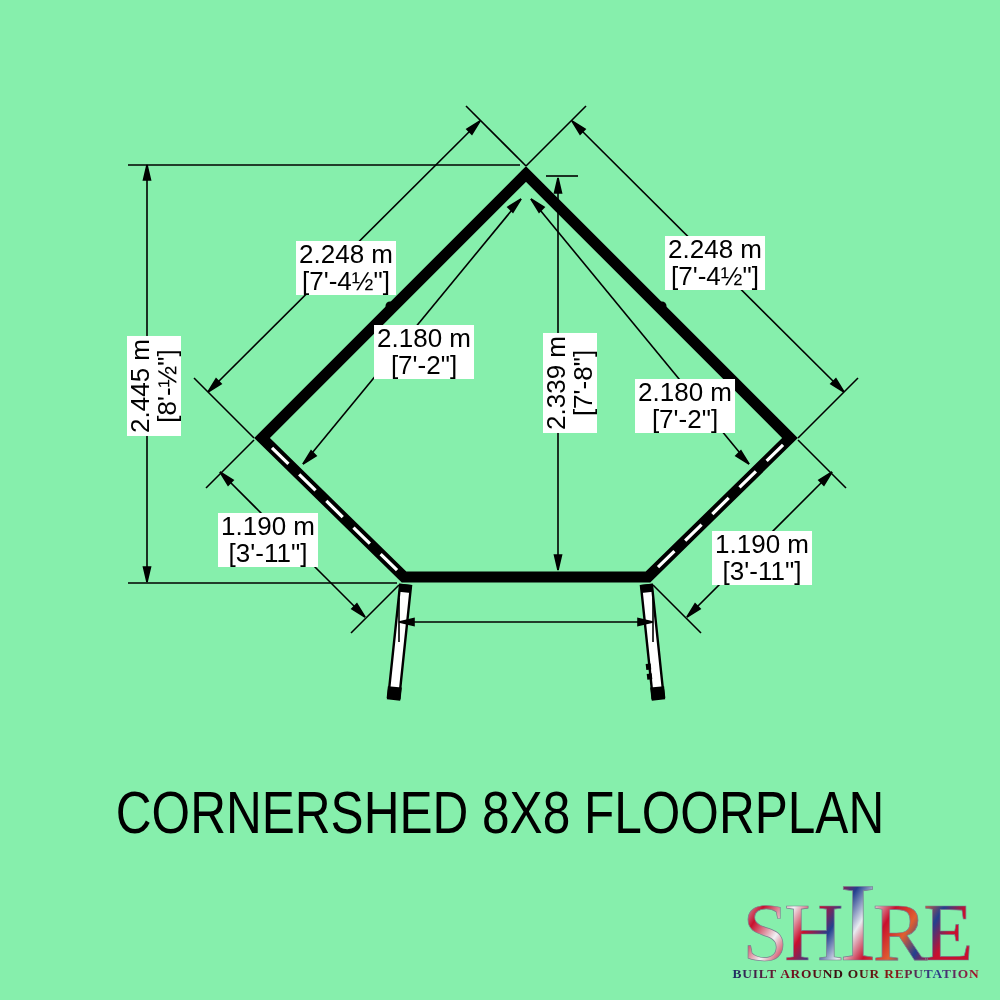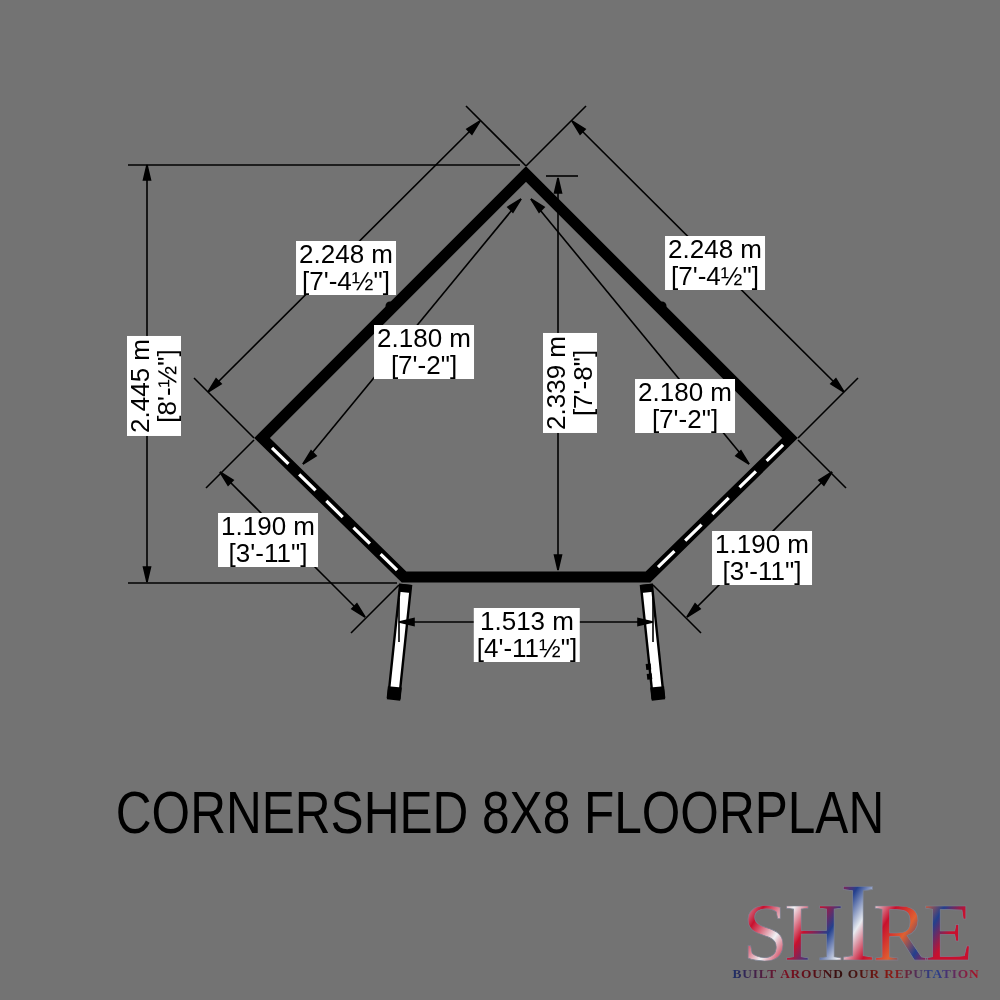--- a/index.html
+++ b/index.html
@@ -1,17 +1,17 @@
 <!DOCTYPE html>
 <html><head>
 <meta charset="utf-8">
 <style>
   html,body { margin:0; padding:0; background:#fff; }
   .stage {
-    position:relative; width:1000px; height:1000px; background:#737373;
+    position:relative; width:1000px; height:1000px; background:#86efac;
     font-family:"Liberation Sans", sans-serif; overflow:hidden;
   }
   svg.plan { position:absolute; left:0; top:0; }
   .dim-label {
     position:absolute; transform:translate(-50%,-50%);
     background:#ffffff; color:#000; text-align:center;
     font-size:26px; line-height:27px; white-space:nowrap; padding:0 3px;
   }
   .dim-label.vert { transform:translate(-50%,-50%) rotate(-90deg); }
   .dim-label span { display:block; }
@@ -152,24 +152,20 @@
     <span>[7'-8"]</span>
   </div>
   <div class="dim-label" style="left:268px; top:540px;">
     <span>1.190 m</span>
     <span>[3'-11"]</span>
   </div>
   <div class="dim-label" style="left:762px; top:558px;">
     <span>1.190 m</span>
     <span>[3'-11"]</span>
   </div>
-  <div class="dim-label" style="left:527px; top:635px;">
-    <span>1.513 m</span>
-    <span>[4'-11½"]</span>
-  </div>
 
   <div class="title">CORNERSHED 8X8 FLOORPLAN</div>
 
   <svg class="logo" width="272" height="128" viewBox="0 0 272 128">
     <defs>
       <linearGradient id="flagGrad" x1="0" y1="0" x2="1" y2="0.35">
         <stop offset="0" stop-color="#23408e"></stop>
         <stop offset="0.10" stop-color="#d8dfe8"></stop>
         <stop offset="0.20" stop-color="#c8102e"></stop>
         <stop offset="0.32" stop-color="#f0f2f5"></stop>

